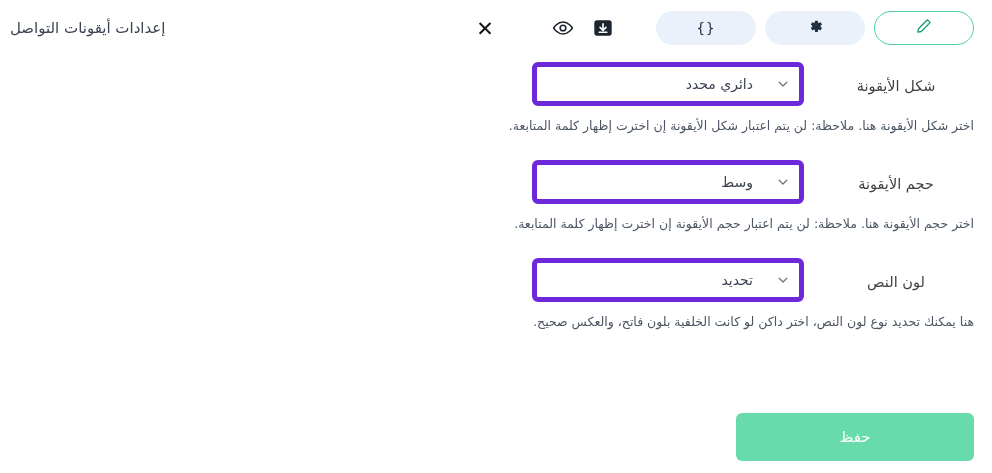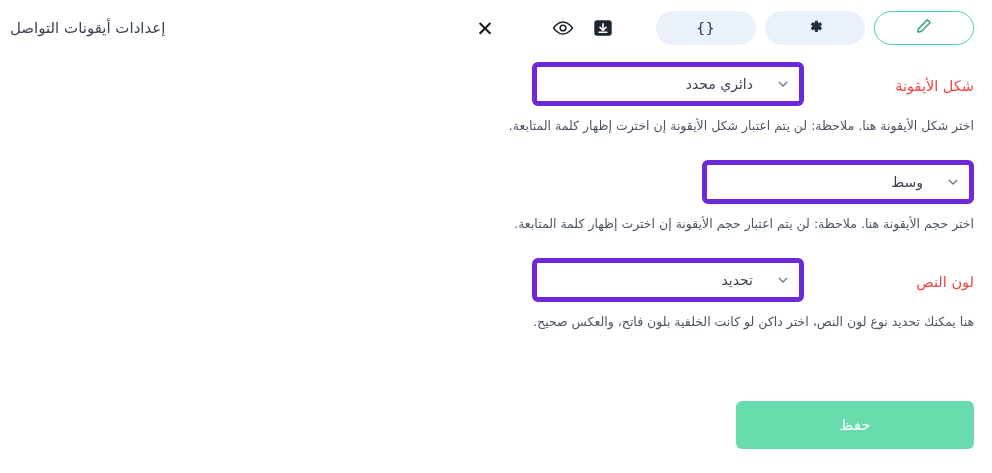--- a/index.html
+++ b/index.html
@@ -120,23 +120,23 @@
   .field-row {
     display: flex;
     flex-direction: row;
     align-items: flex-start;
     justify-content: flex-start;
     margin-top: 6px;
   }
 
   .field-label {
     width: 170px;
-    text-align: right;
+    text-align: center;
     font-size: 14.5px;
-    color: #ef4444;
+    color: #404040;
     padding-top: 16px;
     padding-left: 14px;
     white-space: nowrap;
   }
 
   .field-control {
     flex: 0 0 auto;
     width: 272px;
   }
 
@@ -186,21 +186,21 @@
   }
 
   .helper-line {
     width: 100%;
     padding-left: 262px;
   }
 
   
   .footer {
     position: absolute;
-    bottom: 16px;
+    bottom: 4px;
     left: 0;
     width: 992px;
     height: 64px;
     display: flex;
     align-items: center;
     justify-content: flex-start;
     padding: 0 18px;
   }
 
   .save-btn {
@@ -286,20 +286,21 @@
             </span>
             <span class="select-value">دائري محدد</span>
           </div>
         </div>
       </div>
       <div class="helper helper-line">اختر شكل الأيقونة هنا. ملاحظة: لن يتم اعتبار شكل الأيقونة إن اخترت إظهار كلمة المتابعة.</div>
     </div>
 
     <div class="group">
       <div class="field-row">
+        <div class="field-label">حجم الأيقونة</div>
         <div class="field-control">
           <div class="select-box">
             <span class="chev">
               <svg width="14" height="14" viewBox="0 0 24 24" fill="none" stroke="#6b7382" stroke-width="2.2" stroke-linecap="round" stroke-linejoin="round">
                   <path d="M5.5 9l6.5 6.5L18.5 9"></path>
                 </svg>
             </span>
             <span class="select-value">وسط</span>
           </div>
         </div>

